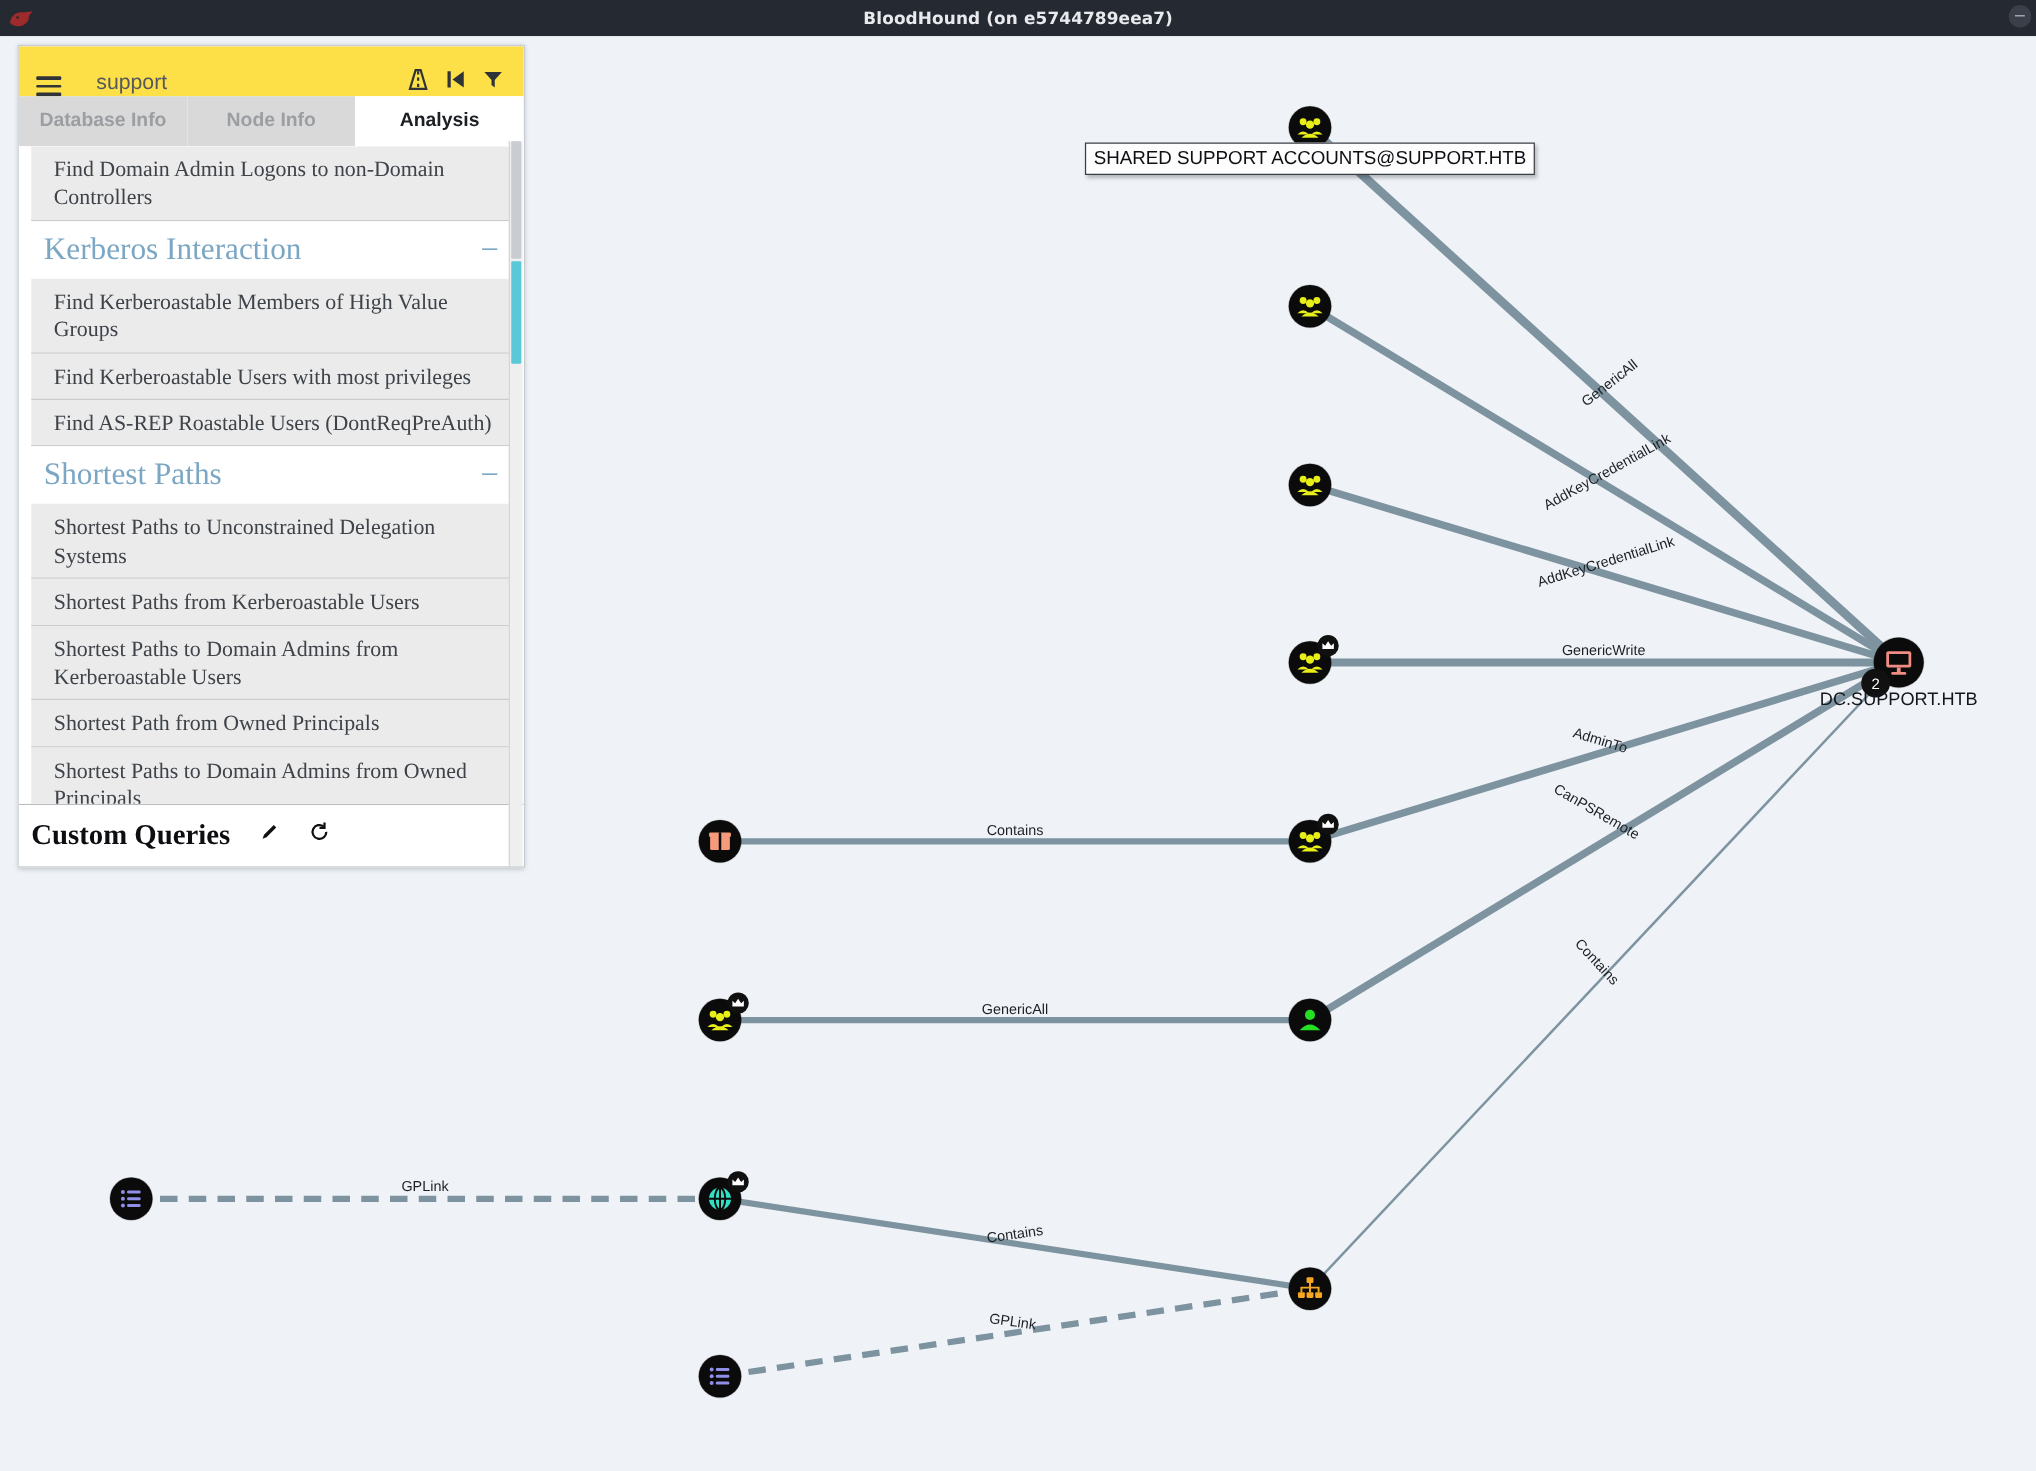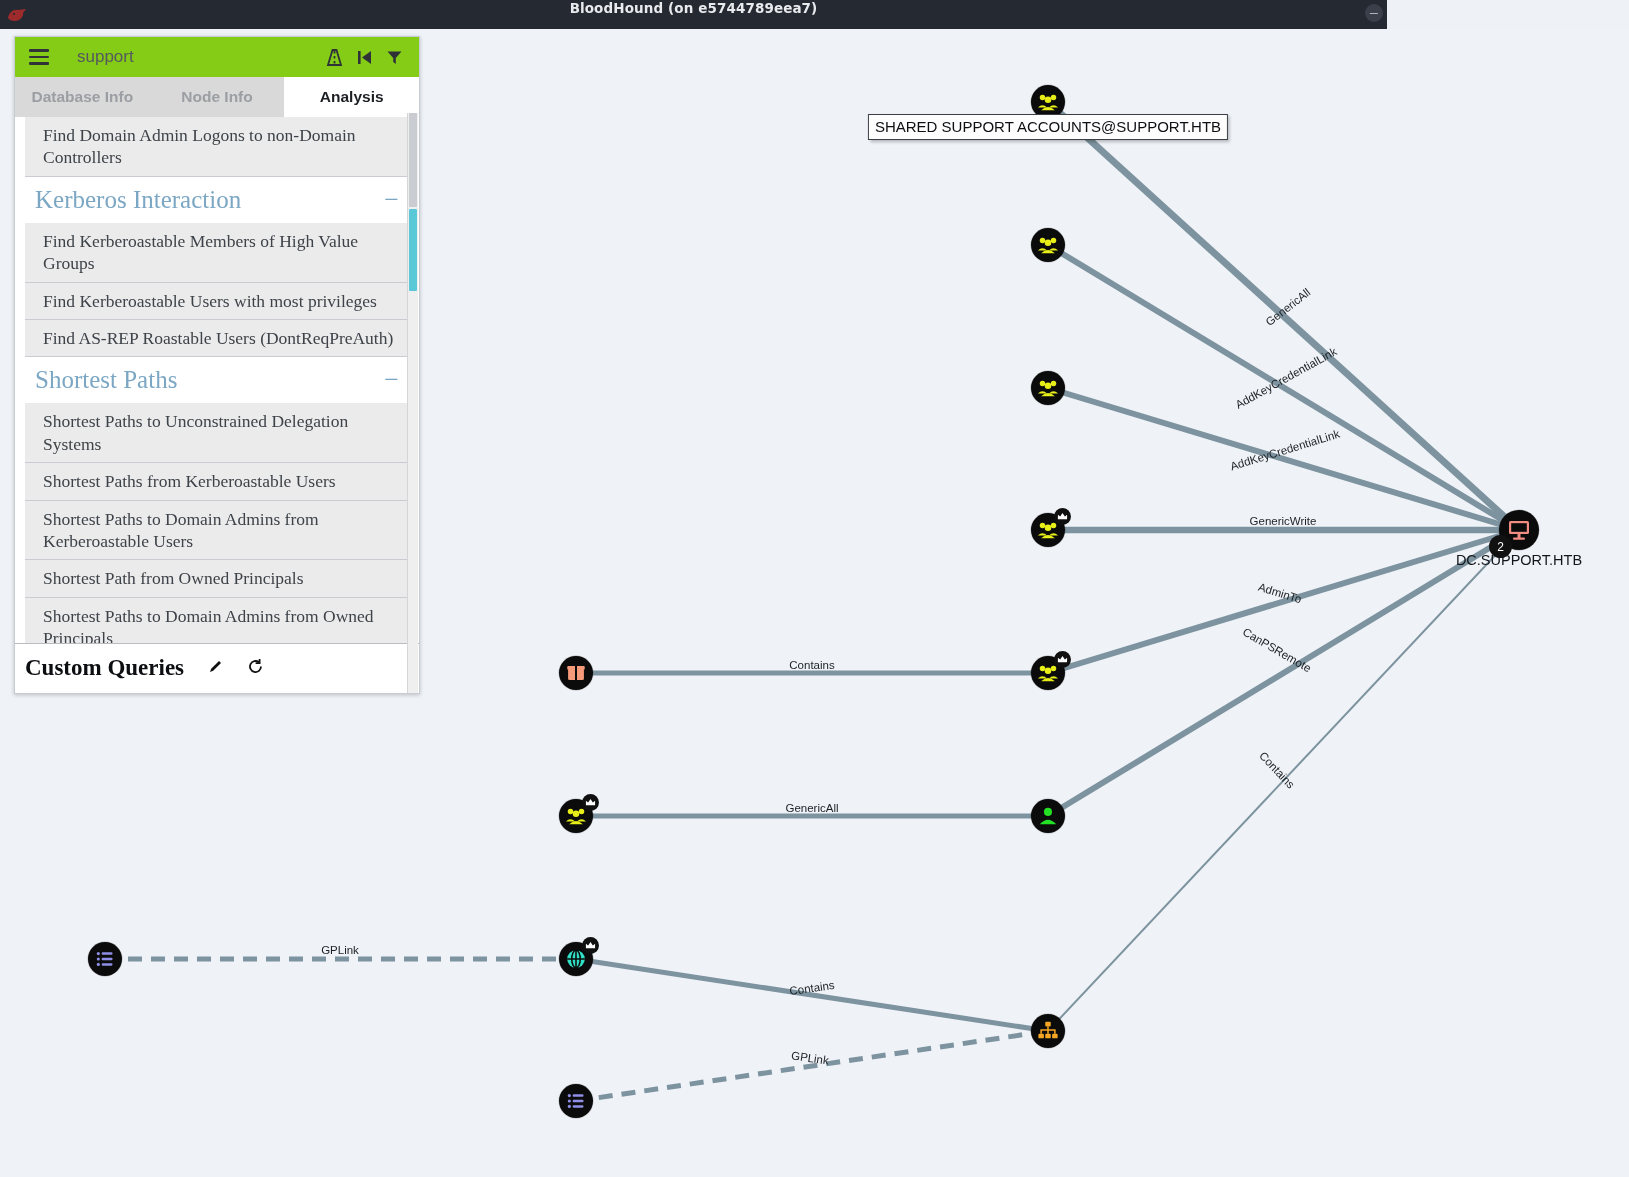--- a/index.html
+++ b/index.html
@@ -6,23 +6,23 @@
   html, body {
     margin: 0; padding: 0;
     width: 1629px; height: 1177px;
     overflow: hidden;
     font-family: "Liberation Sans", sans-serif;
     background: #eef2f7;
   }
 
   
   #titlebar {
-    position: absolute; left: 0; top: 0; width: 1387px; height: 29px;
+    position: absolute; left: 0; top: 0; width: 1629px; height: 29px;
     background: #252932;
-    display: flex; align-items: flex-start; justify-content: center;
+    display: flex; align-items: center; justify-content: center;
   }
   #titlebar .title {
     color: #e8eaed; font-size: 13.5px; font-weight: bold;
     font-family: "DejaVu Sans", sans-serif;
     letter-spacing: .1px;
   }
   #app-logo {
     position: absolute; left: 6px; top: 6px; width: 22px; height: 18px;
   }
   #win-controls {
@@ -98,22 +98,22 @@
   #panel {
     position: absolute; left: 14px; top: 36px;
     width: 406px; height: 658px;
     background: #ffffff;
     border: 1px solid #c7ccd2;
     box-shadow: 0 1px 4px rgba(0,0,0,.22);
     display: flex; flex-direction: column;
     overflow: hidden;
   }
   #searchbar {
-    height: 40px; display: flex; align-items: center;
-    padding: 0 10px 0 14px; background: #84cc16; flex: 0 0 auto;
+    height: 40px; display: flex; align-items: flex-end;
+    padding: 0 10px 0 14px; background: #fde047; flex: 0 0 auto;
   }
   #hamburger { width: 20px; height: 16px; display:flex; flex-direction: column; justify-content: space-between; cursor: pointer; }
   #hamburger span { display:block; height: 2.6px; background: #303338; border-radius: 1px; }
   #search-input {
     flex: 1; border: none; outline: none;
     font-family: "Liberation Sans", sans-serif;
     font-size: 17px; color: #55595e; margin-left: 26px;
     background: transparent;
   }
   #search-input::placeholder { color: #666a6f; }

